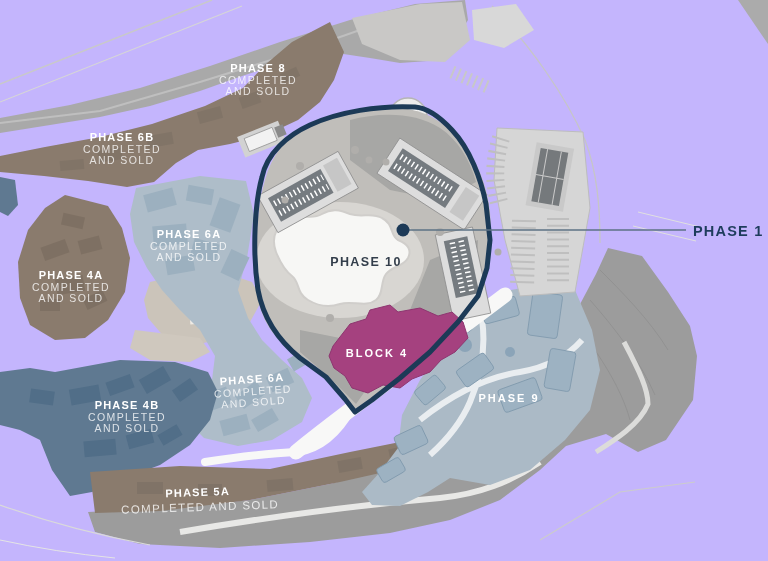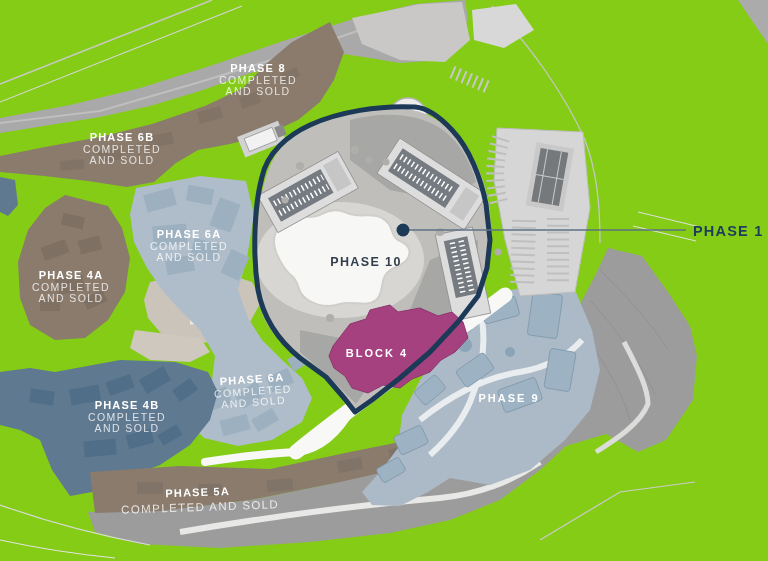--- a/index.html
+++ b/index.html
@@ -1,16 +1,16 @@
 <!DOCTYPE html>
 <html><head>
 <meta charset="utf-8">
 <style>
   html,body{margin:0;padding:0;background:#ffffff;}
-  .stage{position:relative;width:768px;height:561px;overflow:hidden;background:#84cc16;
+  .stage{position:relative;width:768px;height:561px;overflow:hidden;background:#c4b5fd;
          font-family:"Liberation Sans", sans-serif;}
   svg{display:block;}
   text{font-family:"Liberation Sans", sans-serif;}
   .region-title{font-weight:bold;font-size:11px;letter-spacing:1.2px;fill:#ffffff;}
   .region-status{font-size:10.5px;letter-spacing:1.4px;fill:rgba(255,255,255,0.78);}
   .phase10-title{font-weight:bold;font-size:12.5px;letter-spacing:1.4px;fill:#333e4b;}
   .block4-title{font-weight:bold;font-size:11px;letter-spacing:2px;fill:#ffffff;}
   .callout-title{font-weight:bold;font-size:14.5px;letter-spacing:1.2px;fill:#1e3c5c;}
 </style>
 </head>

